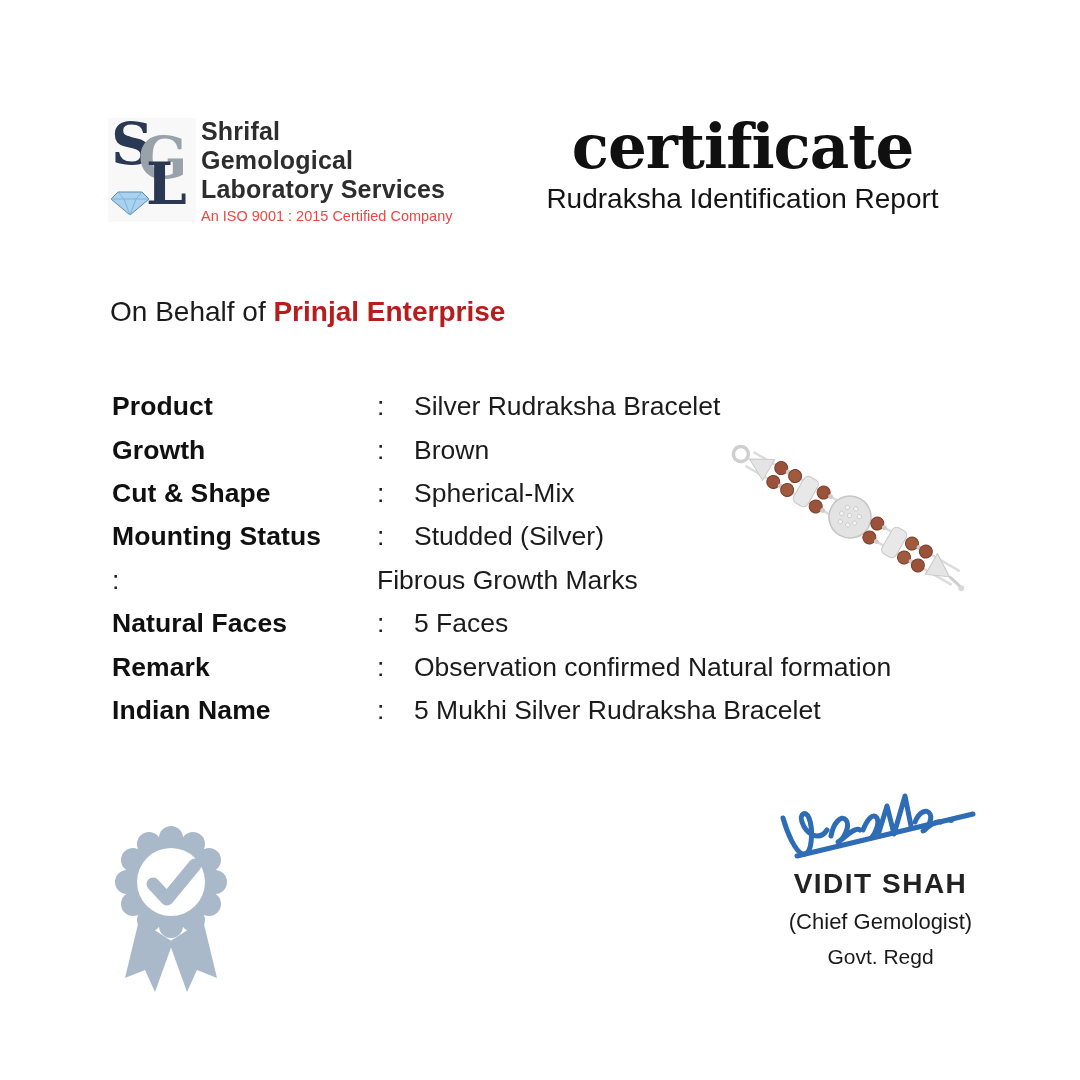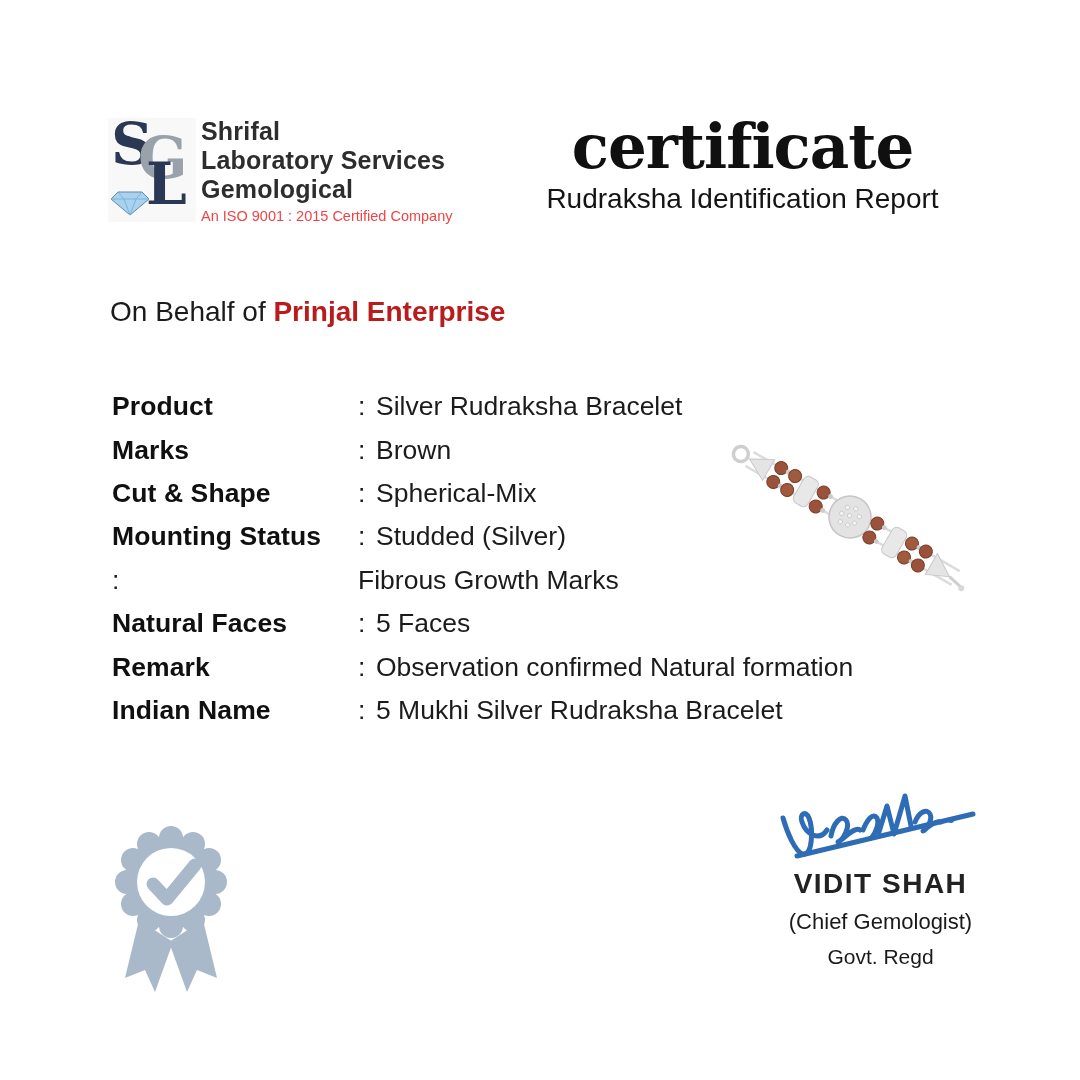--- a/index.html
+++ b/index.html
@@ -19,21 +19,21 @@
   .lab-iso{font-size:14.5px;color:#ef4444;margin-top:4px;}
   
   .title-block{position:absolute;left:460px;top:112px;width:565px;text-align:center;}
   .cert-title{font-family:"DejaVu Serif",serif;font-weight:700;font-size:61px;line-height:70px;color:#101010;letter-spacing:-1px;}
   .cert-sub{font-size:28px;color:#141414;margin-top:1px;}
   
   .behalf{position:absolute;left:110px;top:296px;font-size:28px;color:#1b1b1b;}
   .behalf b{font-weight:700;color:#b91c1c;}
   
   .details{position:absolute;left:112px;top:385px;}
-  .drow{display:grid;grid-template-columns:246px 18px auto;height:43.4px;align-items:center;}
+  .drow{display:grid;grid-template-columns:246px 18px auto;height:43.4px;align-items:center;gap:19px;}
   .dlabel{font-weight:700;font-size:26.5px;color:#101010;letter-spacing:.1px;}
   .dcolon{font-size:26.5px;color:#1b1b1b;}
   .dvalue{font-size:26.5px;color:#1b1b1b;white-space:nowrap;}
   
   .bracelet{position:absolute;left:700px;top:425px;}
   
   .badge{position:absolute;left:101px;top:820px;}
   
   .sig-block{position:absolute;left:768px;top:780px;width:225px;text-align:center;}
   .sig-svg{display:block;margin:0 auto;}
@@ -53,40 +53,40 @@
       <span class="logo-l">L</span>
       <svg class="logo-diamond" width="40" height="26" viewBox="0 0 40 26">
         <polygon points="8,2 32,2 39,9 20,25 1,9" fill="#a8d2ef" stroke="#5f87a8" stroke-width="1"></polygon>
         <polyline points="1,9 39,9" stroke="#7fb3d6" stroke-width="1" fill="none"></polyline>
         <polyline points="8,2 14,9 20,25 26,9 32,2" stroke="#7fb3d6" stroke-width="1" fill="none"></polyline>
       </svg>
     </div>
   </div>
   <div class="lab-text">
     <div class="lab-name">Shrifal</div>
+    <div class="lab-name">Gemological</div>
     <div class="lab-name">Laboratory Services</div>
-    <div class="lab-name">Gemological</div>
     <div class="lab-iso">An ISO 9001 : 2015 Certified Company</div>
   </div>
 
   <div class="title-block">
     <div class="cert-title">certificate</div>
     <div class="cert-sub">Rudraksha Identification Report</div>
   </div>
 
   <div class="behalf"><span>On Behalf of </span><b>Prinjal Enterprise</b></div>
 
   <div class="details">
     <div class="drow">
       <span class="dlabel">Product</span>
       <span class="dcolon">:</span>
       <span class="dvalue">Silver Rudraksha Bracelet</span>
     </div>
     <div class="drow">
-      <span class="dlabel">Marks</span>
+      <span class="dlabel">Growth</span>
       <span class="dcolon">:</span>
       <span class="dvalue">Brown</span>
     </div>
     <div class="drow">
       <span class="dlabel">Cut &amp; Shape</span>
       <span class="dcolon">:</span>
       <span class="dvalue">Spherical-Mix</span>
     </div>
     <div class="drow">
       <span class="dlabel">Mounting Status</span>

